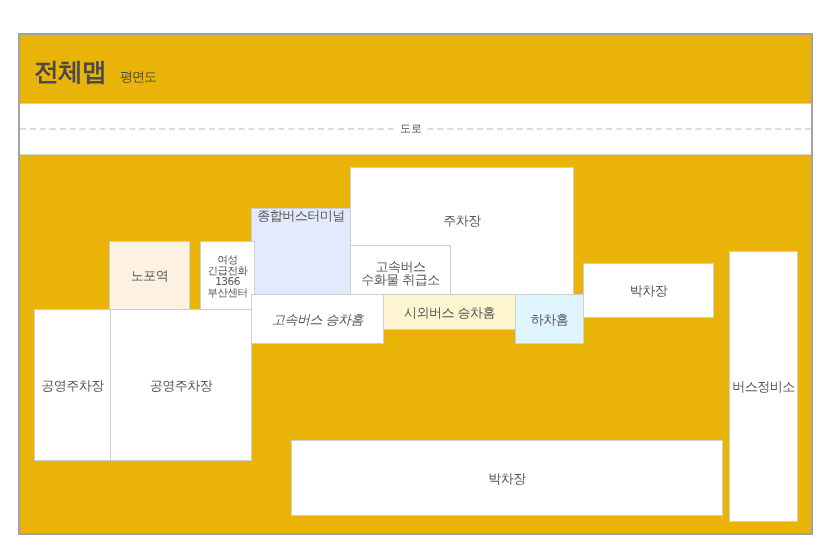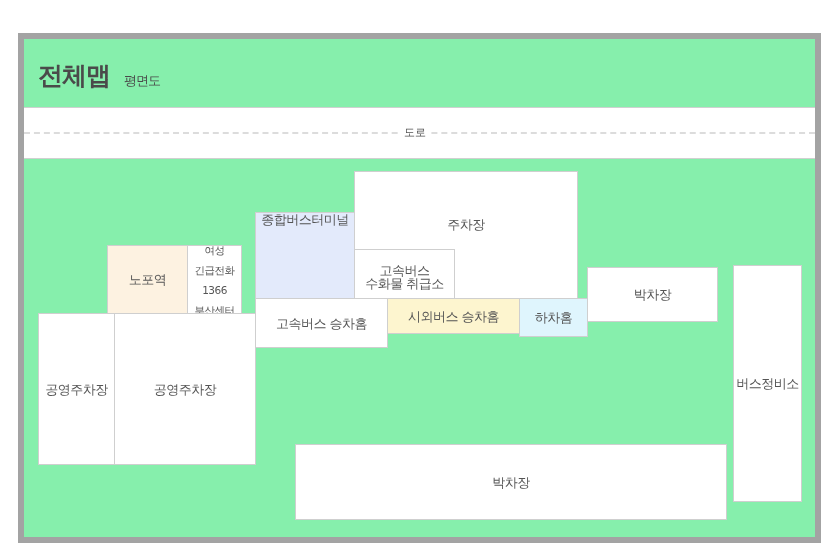--- a/index.html
+++ b/index.html
@@ -1,19 +1,19 @@
 <!DOCTYPE html>
 <html><head>
 <meta charset="utf-8">
 <style>
   html, body { margin: 0; padding: 0; background: #ffffff; }
   body { width: 834px; height: 560px; position: relative; overflow: hidden;
          font-family: "DejaVu Sans", "Liberation Sans", sans-serif; color: #555; }
   .frame { position: absolute; left: 18px; top: 33px; width: 791px; height: 498px;
-           background: #86efac; border: 6px solid #a3a3a3; }
+           background: #eab308; border: 2px solid #a3a3a3; }
   .header { position: absolute; left: 0; top: 0; width: 791px; height: 68px; }
   .title { position: absolute; left: 14px; top: 20px; font-size: 25px; font-weight: bold;
            color: #4a4a4a; letter-spacing: -1px; }
   .subtitle { position: absolute; left: 100px; top: 33px; font-size: 13px; font-weight: normal;
               color: #4a4a4a; letter-spacing: -1px; }
   .road { position: absolute; left: 0; top: 68px; width: 791px; height: 50px;
           background: #ffffff; border-top: 1px solid #d0d0d0; border-bottom: 1px solid #d0d0d0; }
   .road-line { position: absolute; left: 0; top: 24px; width: 791px; height: 0;
                border-top: 2px dashed #dcdcdc; }
   .road-label { position: absolute; left: 376px; top: 17px; font-size: 11px; color: #555;
@@ -46,55 +46,55 @@
 
   <div class="blk c-blue" style="left:231px; top:173px; width:100px; height:87px; align-items:flex-start; ">
     <span>종합버스터미널</span>
   </div>
 
   <div class="blk" style="left:330px; top:210px; width:101px; height:56px;">
     <span>고속버스
 수화물 취급소</span>
   </div>
 
-  <div class="blk c-beige" style="left:83px; top:206px; width:81px; height:69px;">
+  <div class="blk c-beige" style="left:89px; top:206px; width:81px; height:69px;">
     <span>노포역</span>
   </div>
 
-  <div class="blk" style="left:163px; top:206px; width:55px; height:69px; font-size:10.5px; line-height:20px;">
+  <div class="blk" style="left:180px; top:206px; width:55px; height:69px; font-size:10.5px; line-height:11px;">
     <span>여성
 긴급전화
 1366
 부산센터</span>
   </div>
 
-  <div class="blk" style="left:231px; top:259px; width:133px; height:50px;">
+  <div class="blk" style="left:231px; top:259px; width:133px; height:50px;font-style:italic;">
     <span>고속버스 승차홈</span>
   </div>
 
   <div class="blk c-yellow" style="left:363px; top:259px; width:133px; height:36px;">
     <span>시외버스 승차홈</span>
   </div>
 
-  <div class="blk c-cyan" style="left:495px; top:259px; width:69px; height:39px;">
+  <div class="blk c-cyan" style="left:495px; top:259px; width:69px; height:50px;">
     <span>하차홈</span>
   </div>
 
   <div class="blk" style="left:563px; top:228px; width:131px; height:55px;">
     <span>박차장</span>
   </div>
 
   <div class="blk" style="left:14px; top:274px; width:77px; height:152px;">
     <span>공영주차장</span>
   </div>
 
   <div class="blk" style="left:90px; top:274px; width:142px; height:152px;">
     <span>공영주차장</span>
   </div>
 
   <div class="blk" style="left:271px; top:405px; width:432px; height:76px;">
     <span>박차장</span>
   </div>
 
-  <div class="blk" style="left:709px; top:226px; width:69px; height:237px;">
+  <div class="blk" style="left:709px; top:216px; width:69px; height:271px;">
     <span>버스정비소</span>
   </div>
 </div>
 
 </body></html>

